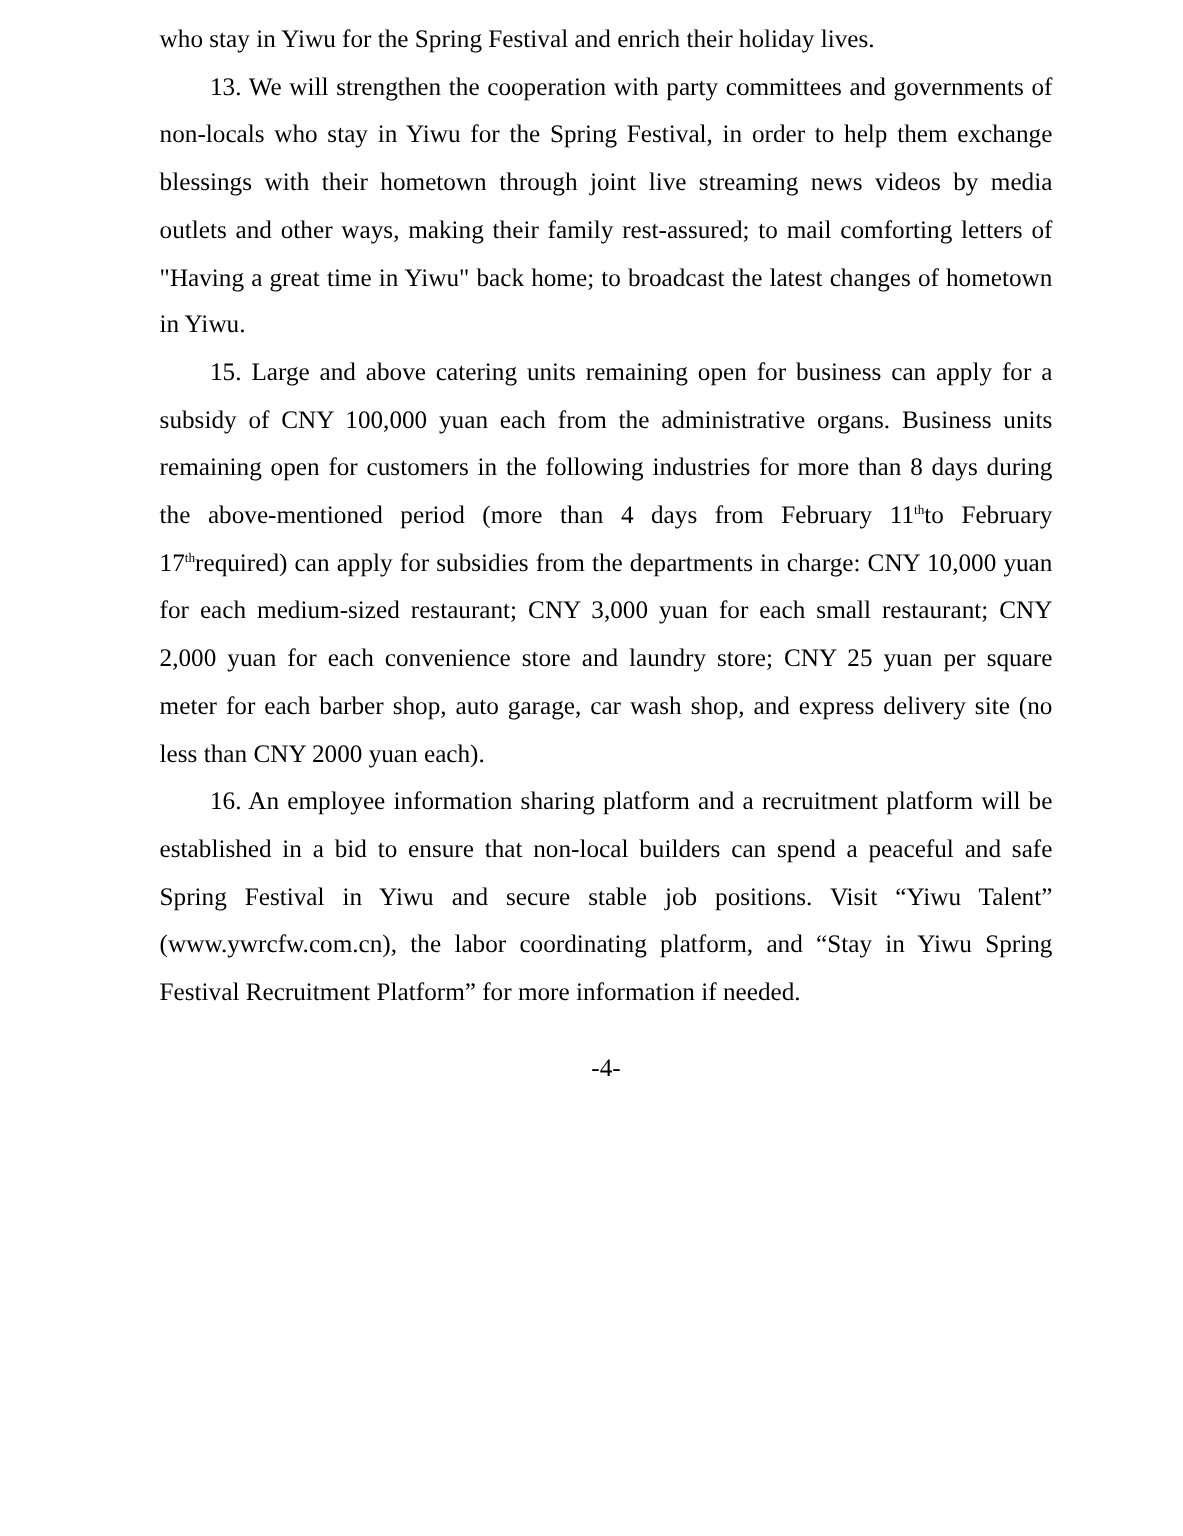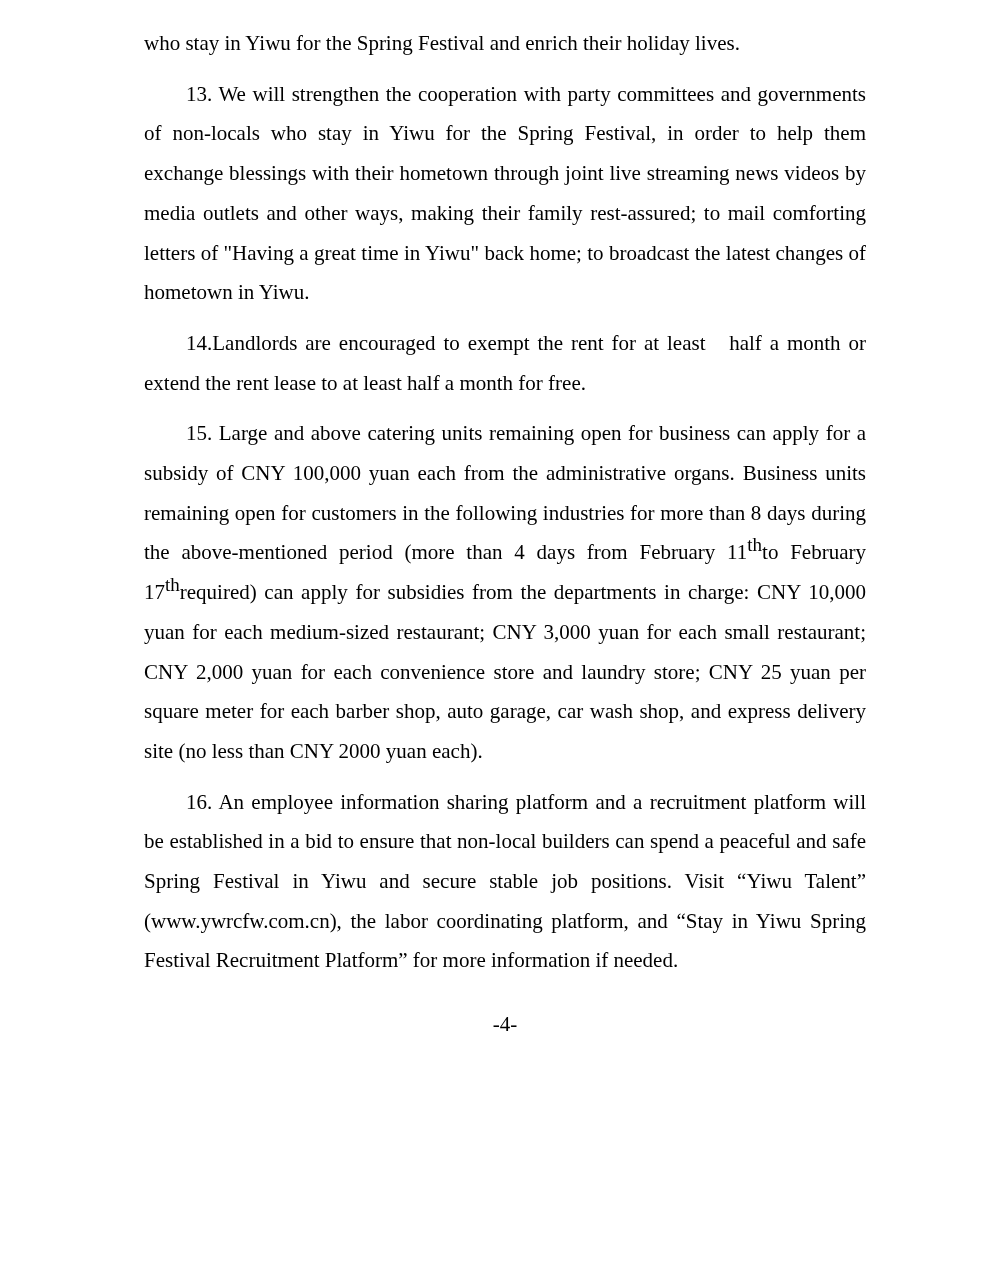--- a/index.html
+++ b/index.html
@@ -14,45 +14,44 @@
     background: #ffffff;
     color: #000000;
     font-family: "Liberation Serif", "DejaVu Serif", serif;
     font-size: 21px;
     line-height: 39.7px;
     box-sizing: border-box;
     padding: 13px 109px 0 133px;
     overflow: hidden;
   }
   .para {
-    margin: 11px;
+    margin: 0;
     padding: 0;
     text-align: justify;
   }
   .para.indent {
     text-indent: 42px;
   }
   .para sup {
-    font-size: 19px;
+    font-size: 11px;
     line-height: 0;
     vertical-align: super;
   }
   .footer {
     margin-top: 24px;
     text-align: center;
     text-indent: 0;
   }
 </style>
 </head>
 <body>
 
 <div class="page">
   <div id="doc-body">
       <p class="para"><span>who stay in Yiwu for the Spring Festival and enrich their holiday lives.</span></p>
       <p class="para indent"><span>13. We will strengthen the cooperation with party committees and governments of non-locals who stay in Yiwu for the Spring Festival, in order to help them exchange blessings with their hometown through joint live streaming news videos by media outlets and other ways, making their family rest-assured; to mail comforting letters of "Having a great time in Yiwu" back home; to broadcast the latest changes of hometown in Yiwu.</span></p>
-      <p class="para indent"><span>14.Landlords are encouraged to exempt the rent for at least&nbsp;&nbsp; half a month or extend the rent lease to at least half a month for free.</span></p>
       <p class="para indent"><span>15. Large and above catering units remaining open for business can apply for a subsidy of CNY 100,000 yuan each from the administrative organs. Business units remaining open for customers in the following industries for more than 8 days during the above-mentioned period (more than 4 days from February 11</span><sup>th</sup><span>to February 17</span><sup>th</sup><span>required) can apply for subsidies from the departments in charge: CNY 10,000 yuan for each medium-sized restaurant; CNY 3,000 yuan for each small restaurant; CNY 2,000 yuan for each convenience store and laundry store; CNY 25 yuan per square meter for each barber shop, auto garage, car wash shop, and express delivery site (no less than CNY 2000 yuan each).</span></p>
       <p class="para indent"><span>16. An employee information sharing platform and a recruitment platform will be established in a bid to ensure that non-local builders can spend a peaceful and safe Spring Festival in Yiwu and secure stable job positions. Visit “Yiwu Talent” (www.ywrcfw.com.cn), the labor coordinating platform, and “Stay in Yiwu Spring Festival Recruitment Platform” for more information if needed.</span></p>
     </div>
   <div class="footer">
     <span>-4-</span>
   </div>
 </div>
 
 </body></html>

